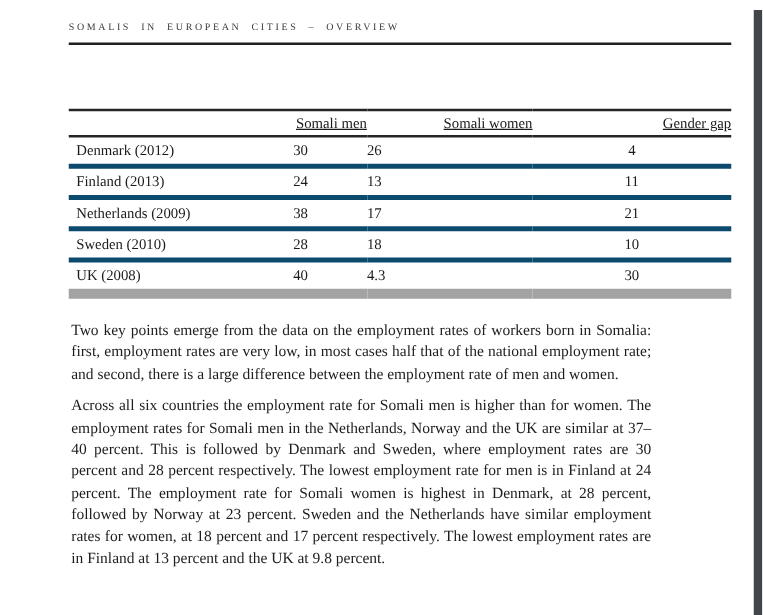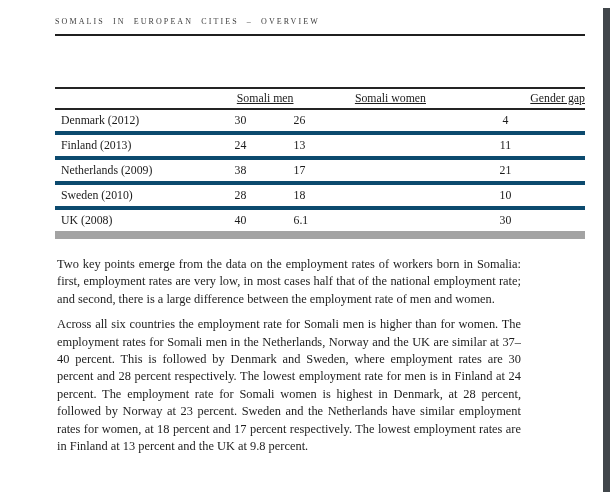--- a/index.html
+++ b/index.html
@@ -148,21 +148,21 @@
       </tr>
       <tr>
         <td class="c-country">Sweden (2010)</td>
         <td class="c-men">28</td>
         <td class="c-women">18</td>
         <td class="c-gap">10</td>
       </tr>
       <tr>
         <td class="c-country">UK (2008)</td>
         <td class="c-men">40</td>
-        <td class="c-women">6.1</td>
+        <td class="c-women">4.3</td>
         <td class="c-gap">30</td>
       </tr>
     </tbody>
   </table>
 
   <div class="body-text">
     <p>Two key points emerge from the data on the employment rates of workers born in Somalia: first, employment rates are very low, in most cases half that of the national employment rate; and second, there is a large difference between the employment rate of men and women.</p>
     <p>Across all six countries the employment rate for Somali men is higher than for women. The employment rates for Somali men in the Netherlands, Norway and the UK are similar at 37–40 percent. This is followed by Denmark and Sweden, where employment rates are 30 percent and 28 percent respectively. The lowest employment rate for men is in Finland at 24 percent. The employment rate for Somali women is highest in Denmark, at 28 percent, followed by Norway at 23 percent. Sweden and the Netherlands have similar employment rates for women, at 18 percent and 17 percent respectively. The lowest employment rates are in Finland at 13 percent and the UK at 9.8 percent.</p>
   </div>
 

